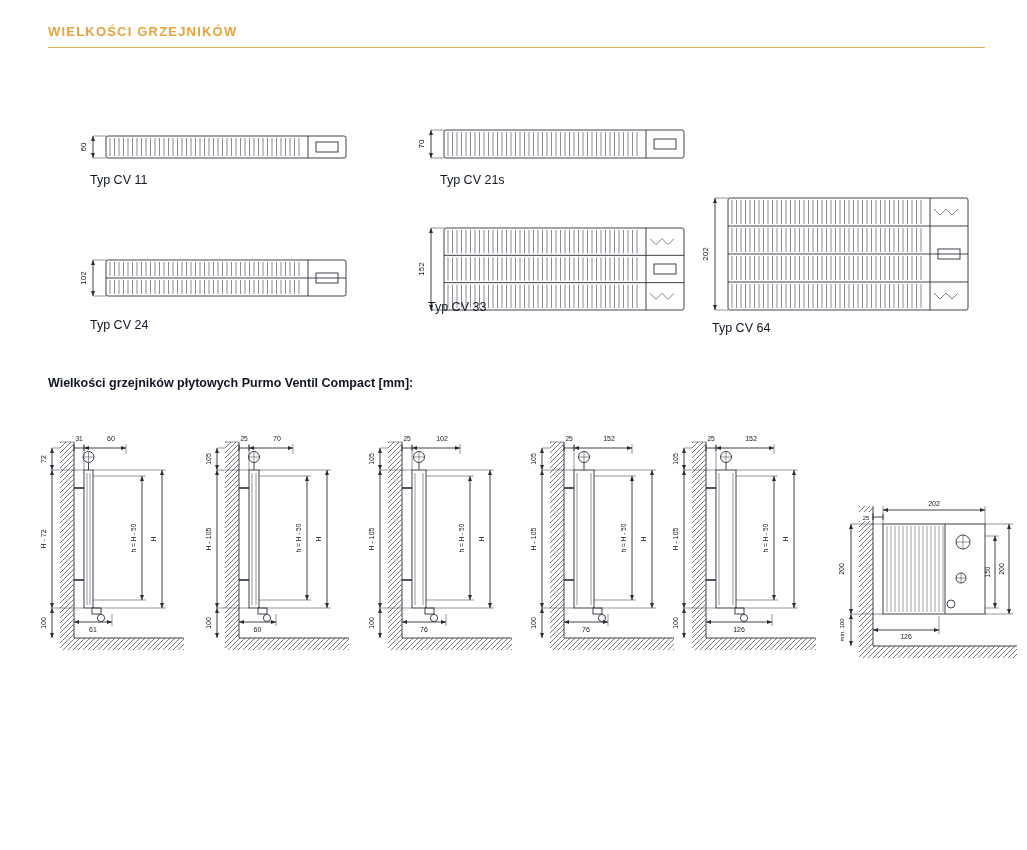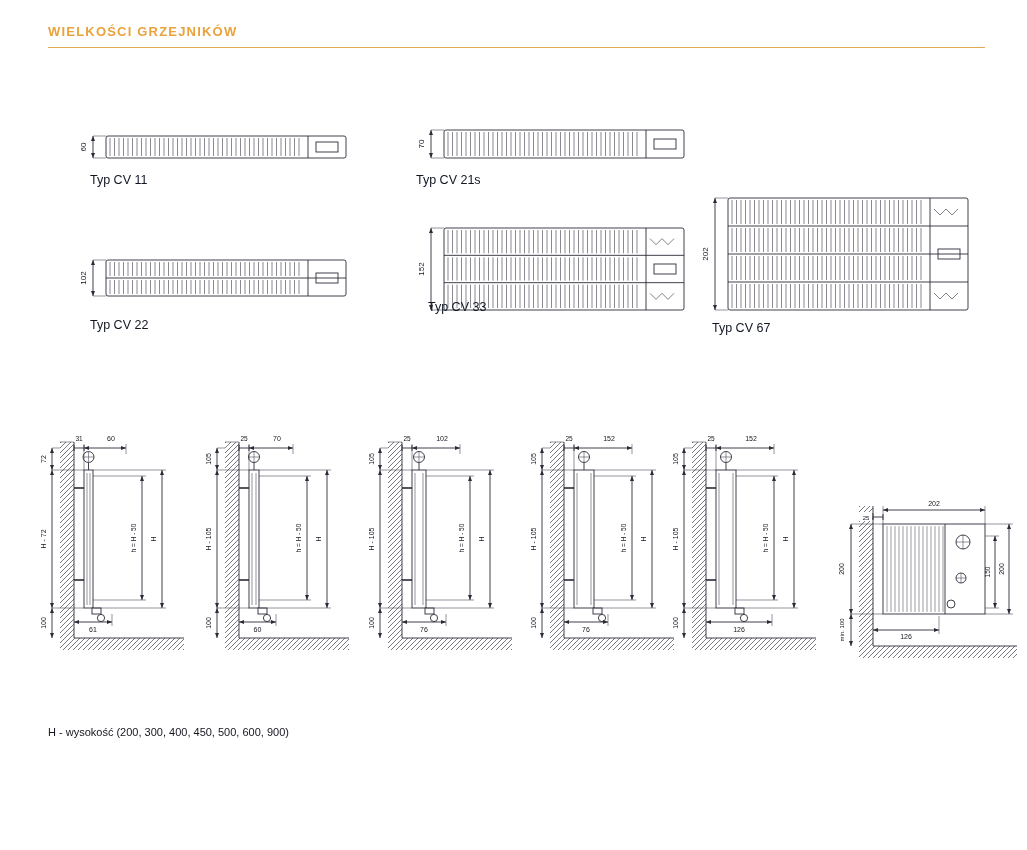--- a/index.html
+++ b/index.html
@@ -577,25 +577,26 @@
         </g>
         <line x1="13" y1="8" x2="13" y2="120" stroke="#2b2b38" stroke-width="0.9"></line>
         <polygon points="13,8 11,13 15,13" fill="#2b2b38"></polygon>
         <polygon points="13,120 11,115 15,115" fill="#2b2b38"></polygon>
         <line x1="13" y1="8" x2="26" y2="8" stroke="#2b2b38" stroke-width="0.5"></line>
         <line x1="13" y1="120" x2="26" y2="120" stroke="#2b2b38" stroke-width="0.5"></line>
         <text x="6" y="64" transform="rotate(-90 6 64)" text-anchor="middle" font-size="8" fill="#15151f">202</text>
       </svg></div>
 
   <div class="type-label" style="left:90px;top:173px">Typ CV 11</div>
-  <div class="type-label" style="left:416px;top:173px">Typ CV 21s</div>
-  <div class="type-label" style="left:90px;top:318px">Typ CV 22</div>
+  <div class="type-label" style="left:440px;top:173px">Typ CV 21s</div>
+  <div class="type-label" style="left:90px;top:318px">Typ CV 24</div>
   <div class="type-label" style="left:428px;top:300px">Typ CV 33</div>
-  <div class="type-label" style="left:712px;top:321px">Typ CV 67</div>
+  <div class="type-label" style="left:712px;top:321px">Typ CV 64</div>
 
+  <div class="section-title">Wielkości grzejników płytowych Purmo Ventil Compact [mm]:</div>
 
   <div class="diagram" style="left:38px;top:430px"><svg width="152" height="248" viewBox="0 0 152 248">
         <defs>
           <pattern id="hs0" width="5" height="5" patternUnits="userSpaceOnUse">
             <path d="M-1,6 L6,-1" stroke="#6a6a74" stroke-width="0.9" fill="none"></path>
           </pattern>
         </defs>
         <g>
           <rect x="22" y="12" width="14" height="196" fill="url(#hs0)"></rect>
           <line x1="36" y1="12" x2="36" y2="208" stroke="#2b2b38" stroke-width="0.9"></line>
@@ -1010,16 +1011,15 @@
         <polygon points="174,118 172,113 176,113" fill="#2b2b38"></polygon>
         <text x="169" y="73" transform="rotate(-90 169 73)" text-anchor="middle" font-size="7" fill="#15151f">200</text>
         <line x1="104" y1="120" x2="104" y2="138" stroke="#2b2b38" stroke-width="0.5"></line>
         <line x1="38" y1="134" x2="104" y2="134" stroke="#2b2b38" stroke-width="0.9"></line>
         <polygon points="38,134 43,132 43,136" fill="#2b2b38"></polygon>
         <polygon points="104,134 99,132 99,136" fill="#2b2b38"></polygon>
         <text x="71" y="143" text-anchor="middle" font-size="7" fill="#15151f">126</text>
       </svg></div>
 
   <div class="legend">
-      <div class="legend-line">H - wysokość (200, 300, 400, 450, 500, 600, 900)</div>
     </div>
 
 </div>
 
 </body></html>

